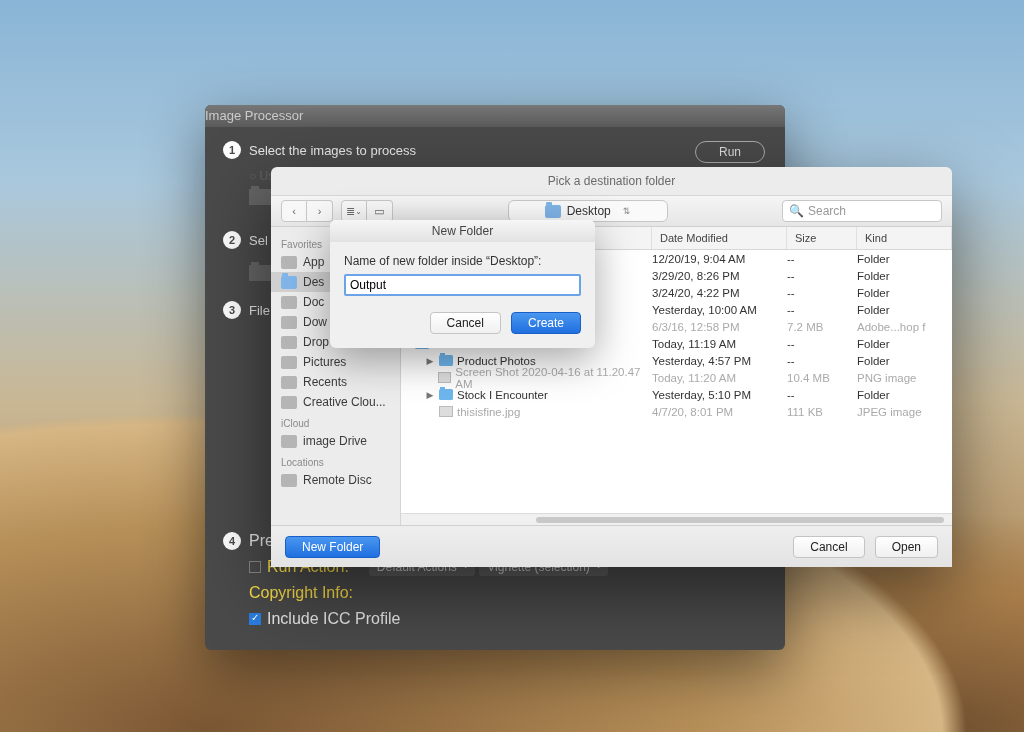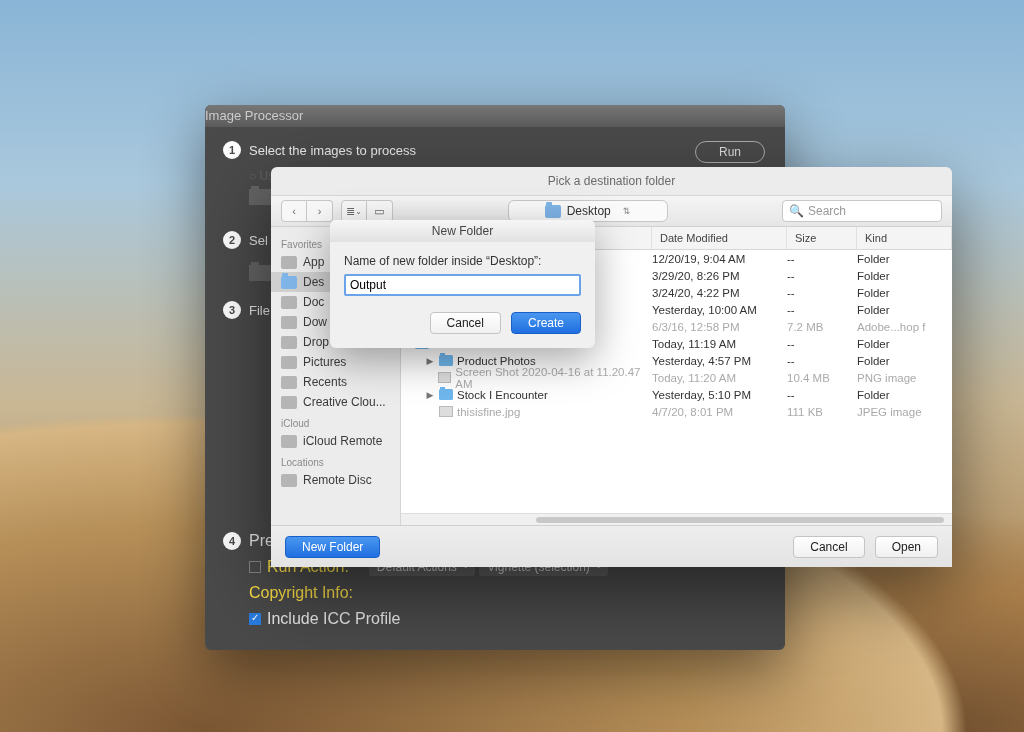--- a/index.html
+++ b/index.html
@@ -178,21 +178,21 @@
             <span>Recents</span>
           </div>
           <div class="side-item">
             <span class="side-ico ico-generic"></span>
             <span>Creative Clou...</span>
           </div>
         </div>
       <div class="hdr">iCloud</div>
       <div class="side-item">
           <span class="side-ico ico-generic"></span>
-          <span>iCloud Remote</span>
+          <span>image Drive</span>
         </div>
       <div class="hdr">Locations</div>
       <div class="side-item">
           <span class="side-ico ico-generic"></span>
           <span>Remote Disc</span>
         </div>
     </div>
     <div class="fp-list">
       <div class="list-head">
         <div class="c-name"><span></span><span class="sort-ind">⌃</span></div>

